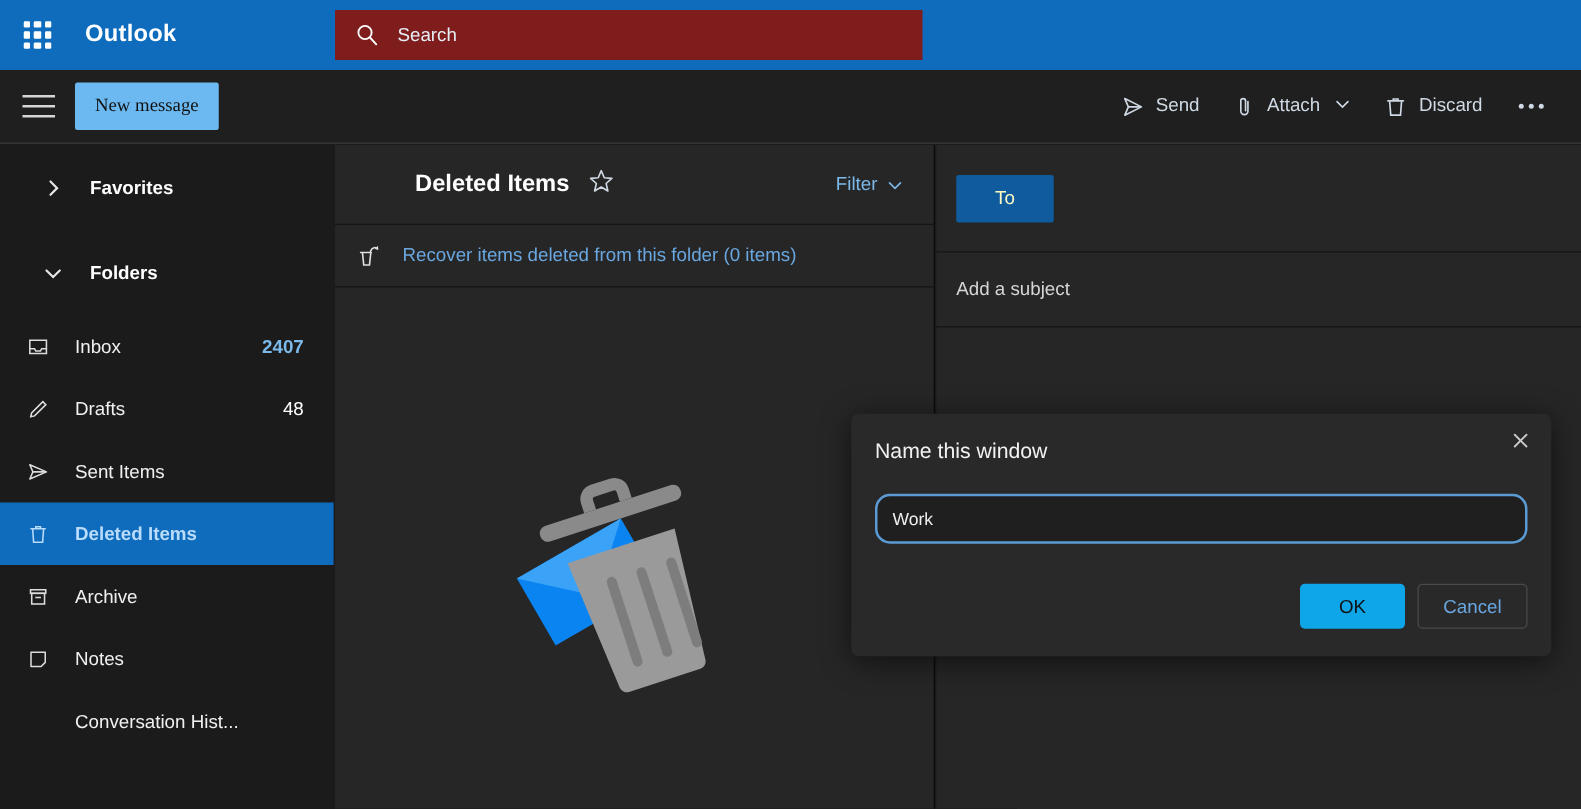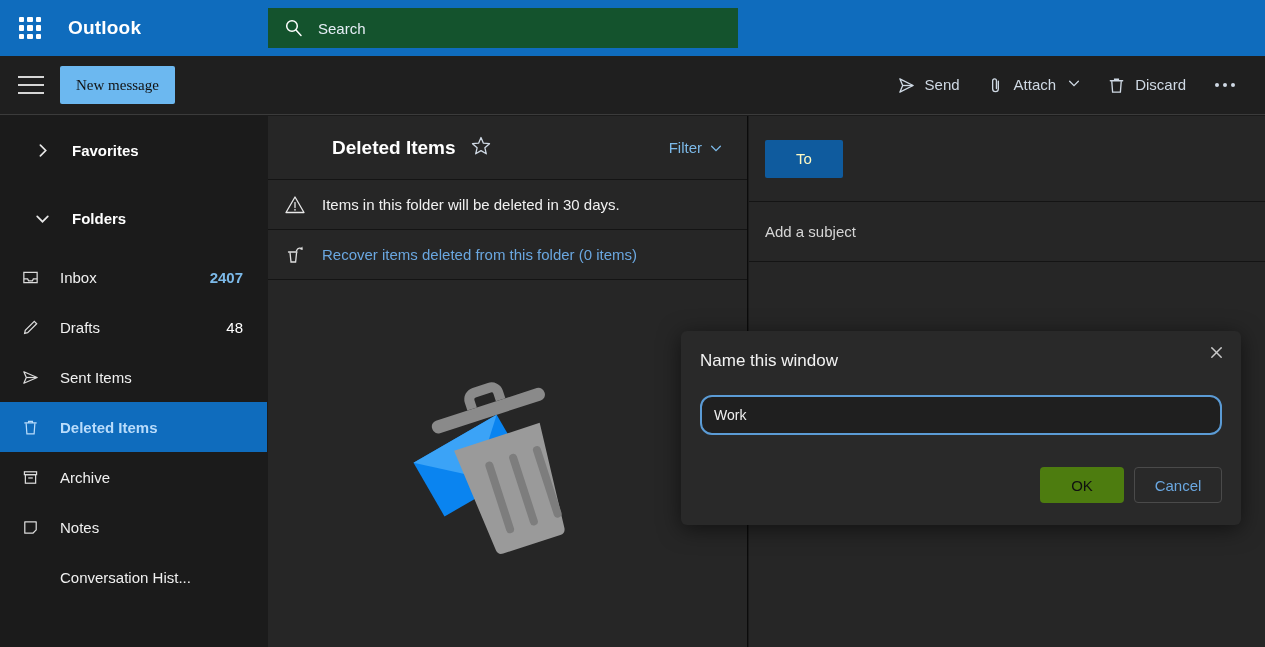--- a/index.html
+++ b/index.html
@@ -22,21 +22,21 @@
     display:grid; grid-template-columns:repeat(3,1fr); grid-template-rows:repeat(3,1fr);
     gap:3px; padding:3px; cursor:pointer;
   }
   .waffle i { background:#ffffff; border-radius:1px; display:block; }
   .brand {
     margin-left:24px; color:#ffffff; font-size:19px; font-weight:bold;
     letter-spacing:.2px;
   }
   .searchbox {
     position:absolute; left:268px; top:8px; width:470px; height:40px;
-    background:#14532d; display:flex; align-items:center; cursor:text;
+    background:#7f1d1d; display:flex; align-items:center; cursor:text;
   }
   .searchbox .mag { margin-left:16px; width:20px; height:20px; display:block; }
   .searchbox .sp {
     margin-left:14px; color:#e6eef6; font-size:15px;
   }
 
   
   .cmdbar {
     position:absolute; left:0; top:56px; width:1265px; height:59px;
     background:#1f1f1f; display:flex; align-items:center;
@@ -148,21 +148,21 @@
     position:absolute; left:19px; top:20px; color:#f2f2f2; font-size:17px;
   }
   .dlg-input {
     position:absolute; left:19px; top:64px; width:522px; height:40px;
     background:#1f1f1f; border:2px solid #5b9bd5; border-radius:12px;
     color:#f0f0f0; font-size:14px; font-family:inherit; padding:0 12px;
     outline:none;
   }
   .dlg-ok {
     position:absolute; left:359px; top:136px; width:84px; height:36px;
-    background:#4d7c0f; color:#101010; border:none; border-radius:4px;
+    background:#0ea5e9; color:#101010; border:none; border-radius:4px;
     font-size:15px; font-family:inherit; cursor:pointer;
   }
   .dlg-cancel {
     position:absolute; left:453px; top:136px; width:88px; height:36px;
     background:transparent; color:#6aa7e0; border:1px solid #4a4a4a;
     border-radius:4px; font-size:15px; font-family:inherit; cursor:pointer;
   }
 </style>
 </head>
 <body>
@@ -339,28 +339,20 @@
         </svg>
       </span>
       <span class="lp-filter">
         <span>Filter</span>
         <svg width="14" height="14" viewBox="0 0 16 16">
           <path d="M3 6 L8 11 L13 6" fill="none" stroke="#7cb9e8" stroke-width="1.5" stroke-linecap="round"></path>
         </svg>
       </span>
     </div>
 
-    <div class="lp-notice">
-      <svg width="22" height="22" viewBox="0 0 22 22">
-        <path d="M11 3 L20 18.5 H2 Z" fill="none" stroke="#e8e8e8" stroke-width="1.3" stroke-linejoin="round"></path>
-        <line x1="11" y1="8.6" x2="11" y2="13.6" stroke="#e8e8e8" stroke-width="1.3" stroke-linecap="round"></line>
-        <circle cx="11" cy="15.8" r="0.85" fill="#e8e8e8"></circle>
-      </svg>
-      <span class="ntext">Items in this folder will be deleted in 30 days.</span>
-    </div>
 
     <div class="lp-recover">
       <svg width="22" height="22" viewBox="0 0 22 22">
         <path d="M4.5 8 H13" stroke="#e0e0e0" stroke-width="1.3" stroke-linecap="round" fill="none"></path>
         <path d="M6 8.4 L7 18 h4.6 L12.6 8.4" fill="none" stroke="#e0e0e0" stroke-width="1.3"></path>
         <path d="M12.4 7 C13.6 3.6 16.8 3.4 18 5.2" fill="none" stroke="#e0e0e0" stroke-width="1.3" stroke-linecap="round"></path>
         <path d="M18.4 2.6 L18.6 5.6 L15.7 5.2 Z" fill="#e0e0e0"></path>
       </svg>
       <span class="rtext">Recover items deleted from this folder (0 items)</span>
     </div>

